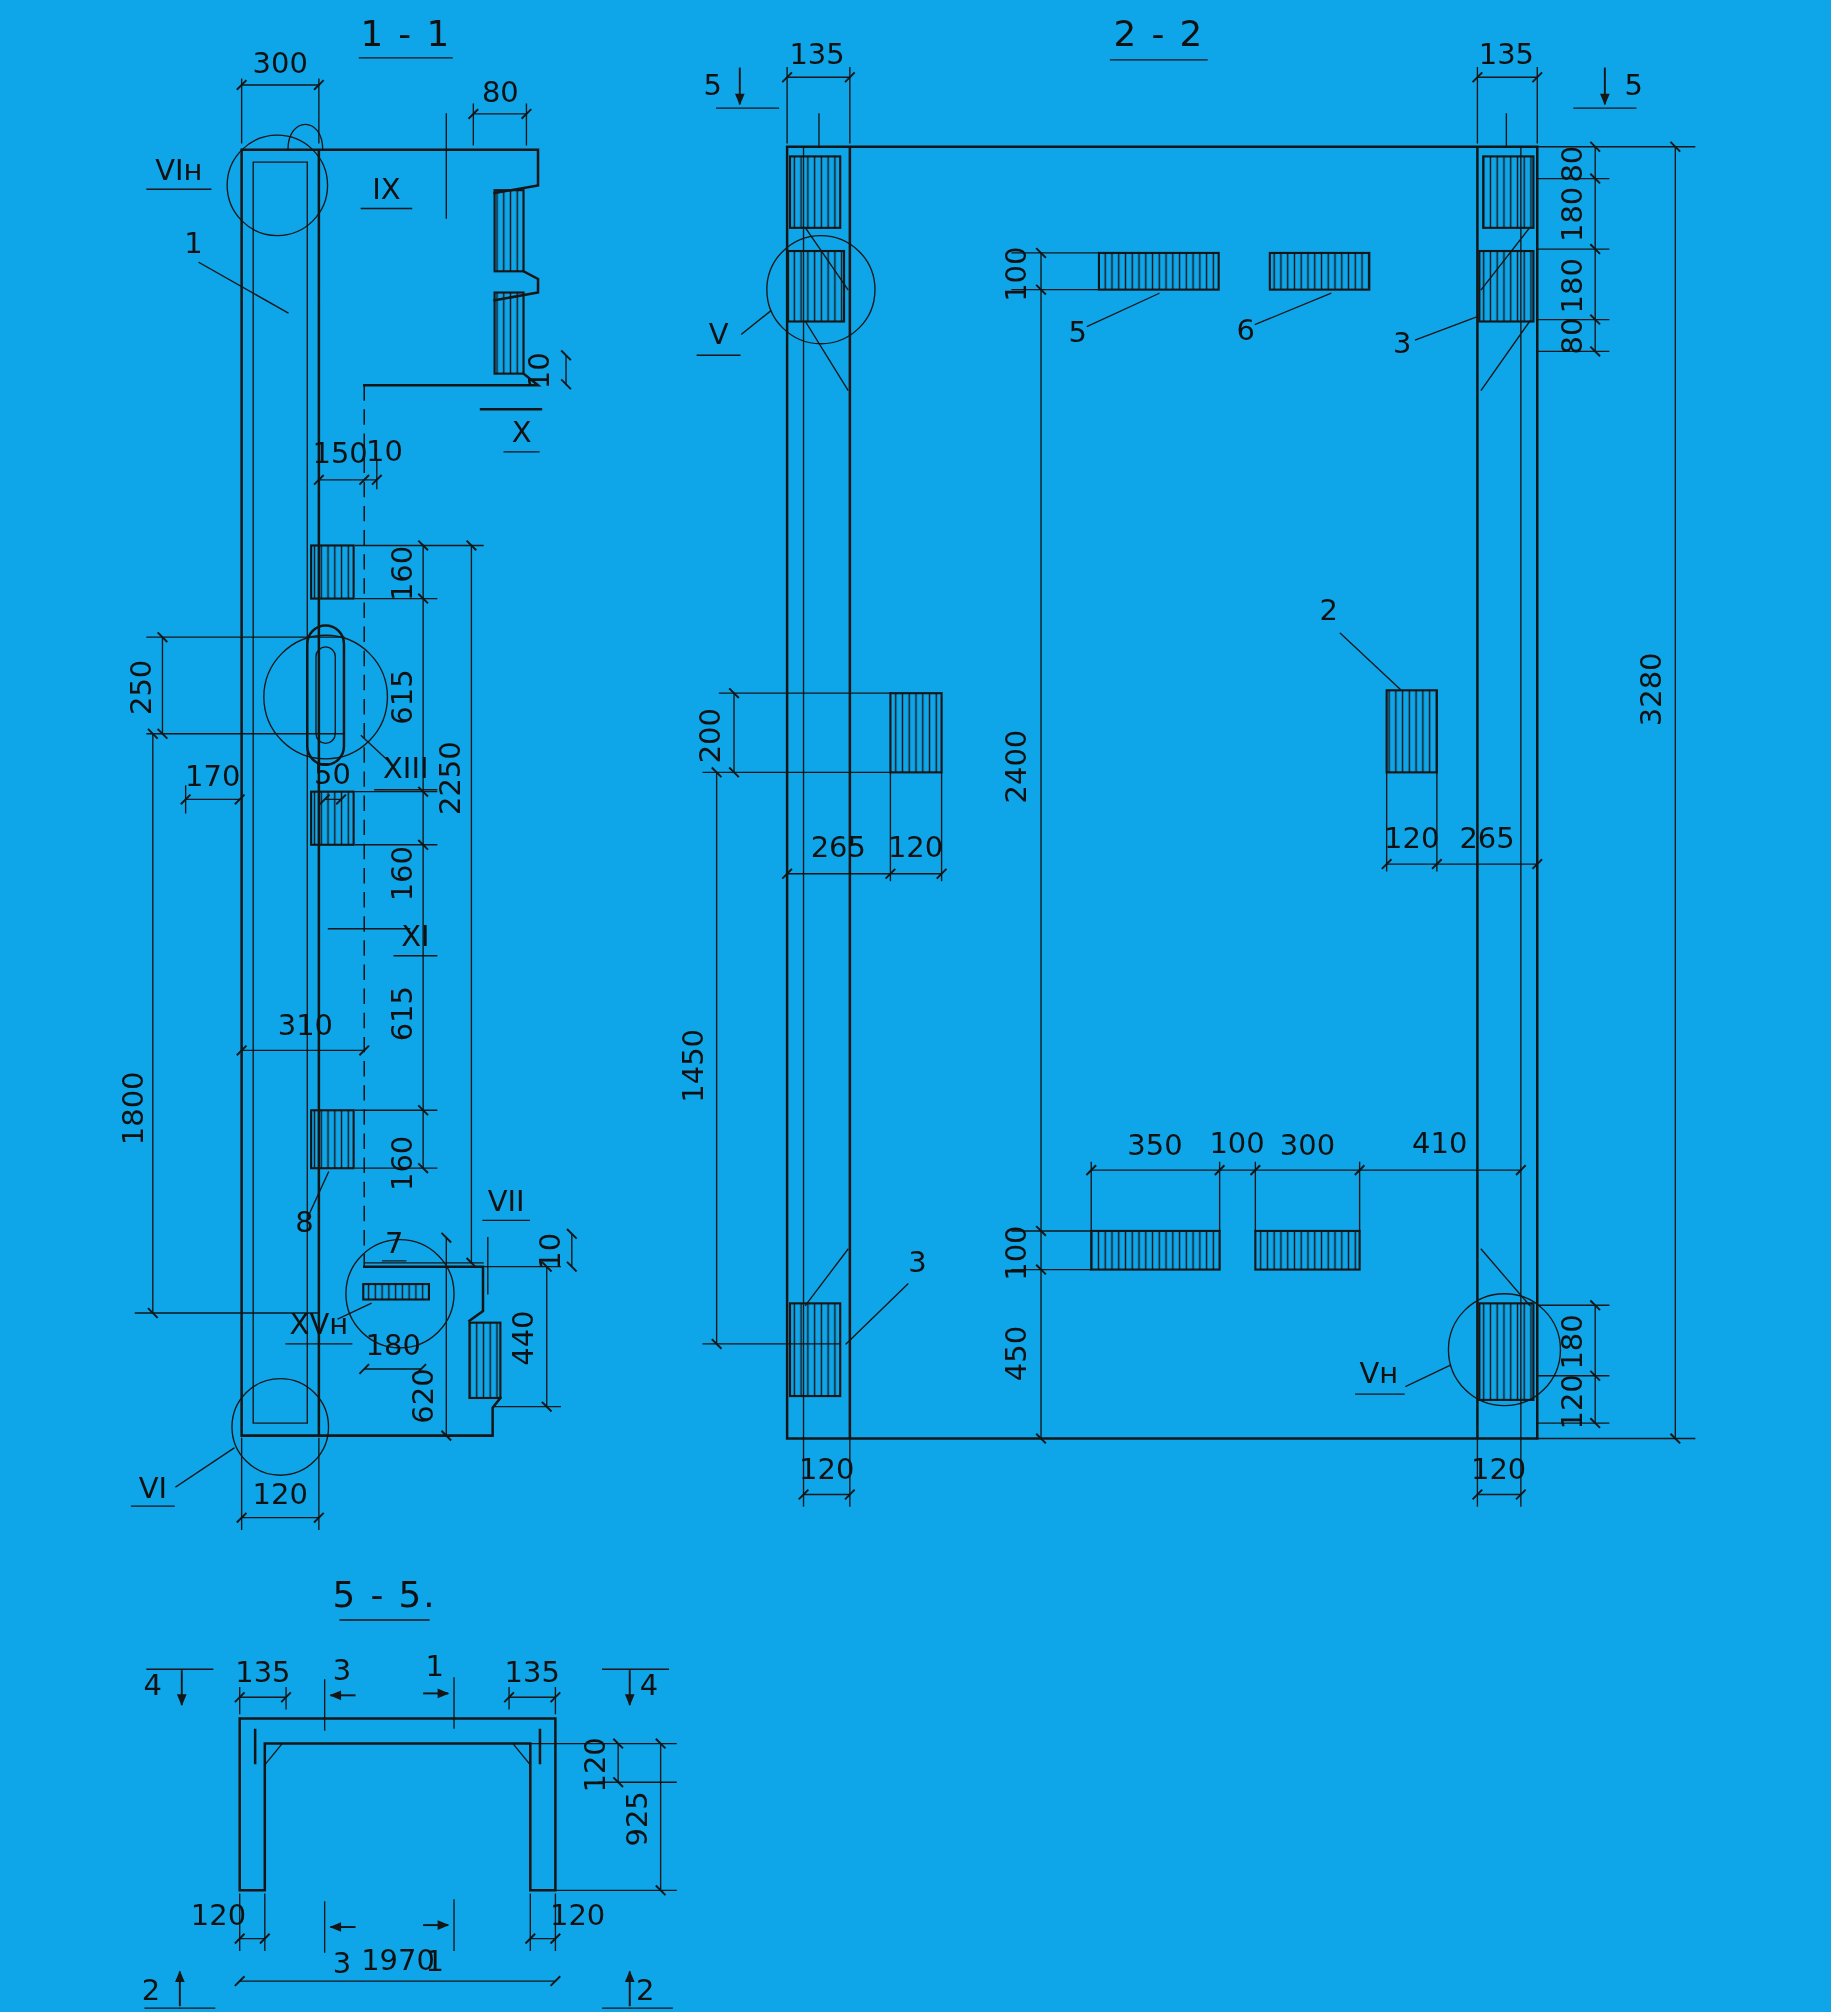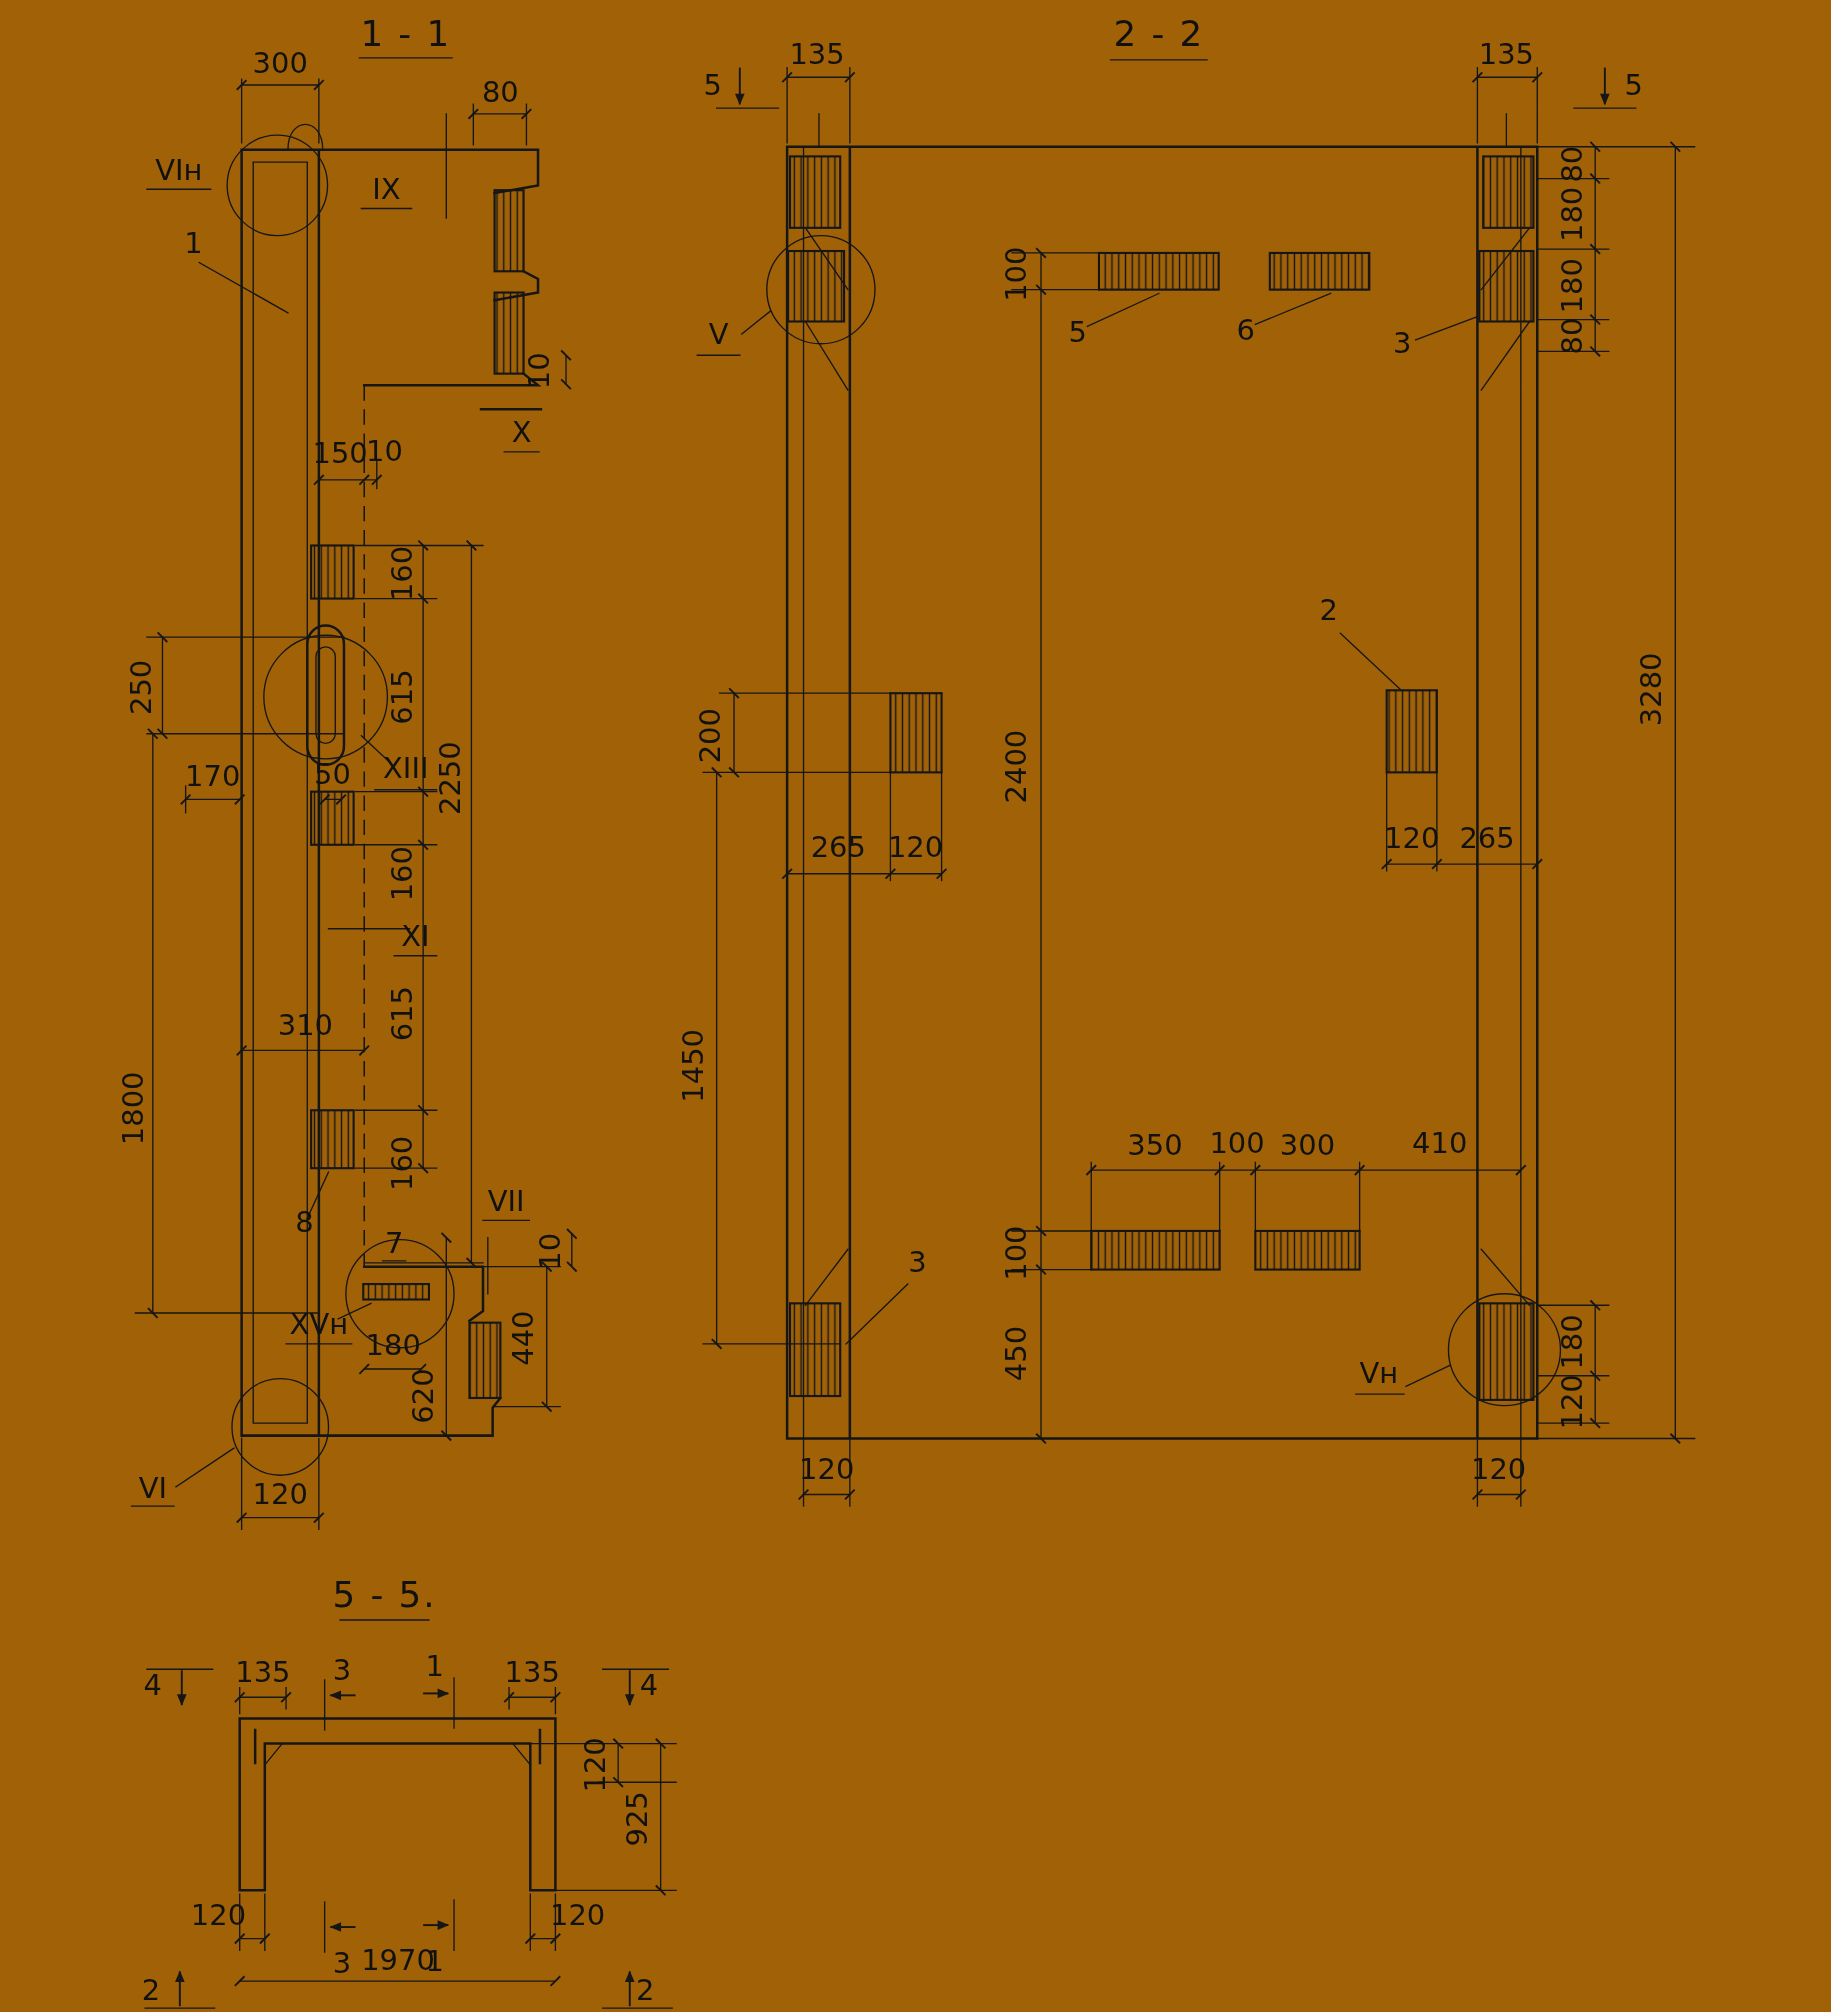--- a/index.html
+++ b/index.html
@@ -1,16 +1,16 @@
 <!DOCTYPE html>
 <html><head>
 <meta charset="utf-8">
 <style>
   html,body{margin:0;padding:0;background:#ffffff;}
-  .sheet{width:1832px;height:2012px;background:#a16207;position:relative;overflow:hidden;}
+  .sheet{width:1832px;height:2012px;background:#0ea5e9;position:relative;overflow:hidden;}
   svg{display:block;}
   .s2{stroke:#161616;stroke-width:2.6;fill:none;stroke-linecap:square;}
   .s1{stroke:#161616;stroke-width:1.4;fill:none;stroke-linecap:square;}
   .dash{stroke:#161616;stroke-width:1.6;fill:none;stroke-dasharray:16 9;}
   .dim{stroke:#161616;stroke-width:1.4;fill:none;
        marker-start:url(#tk);marker-mid:url(#tk);marker-end:url(#tk);}
   .ar{stroke:#161616;stroke-width:2;fill:none;marker-end:url(#arh);}
   .hr{fill:url(#vh);stroke:#161616;stroke-width:2.2;}
   text{font-family:"DejaVu Sans","Liberation Sans",sans-serif;fill:#111;}
   .dt{font-size:30px;text-anchor:middle;}

